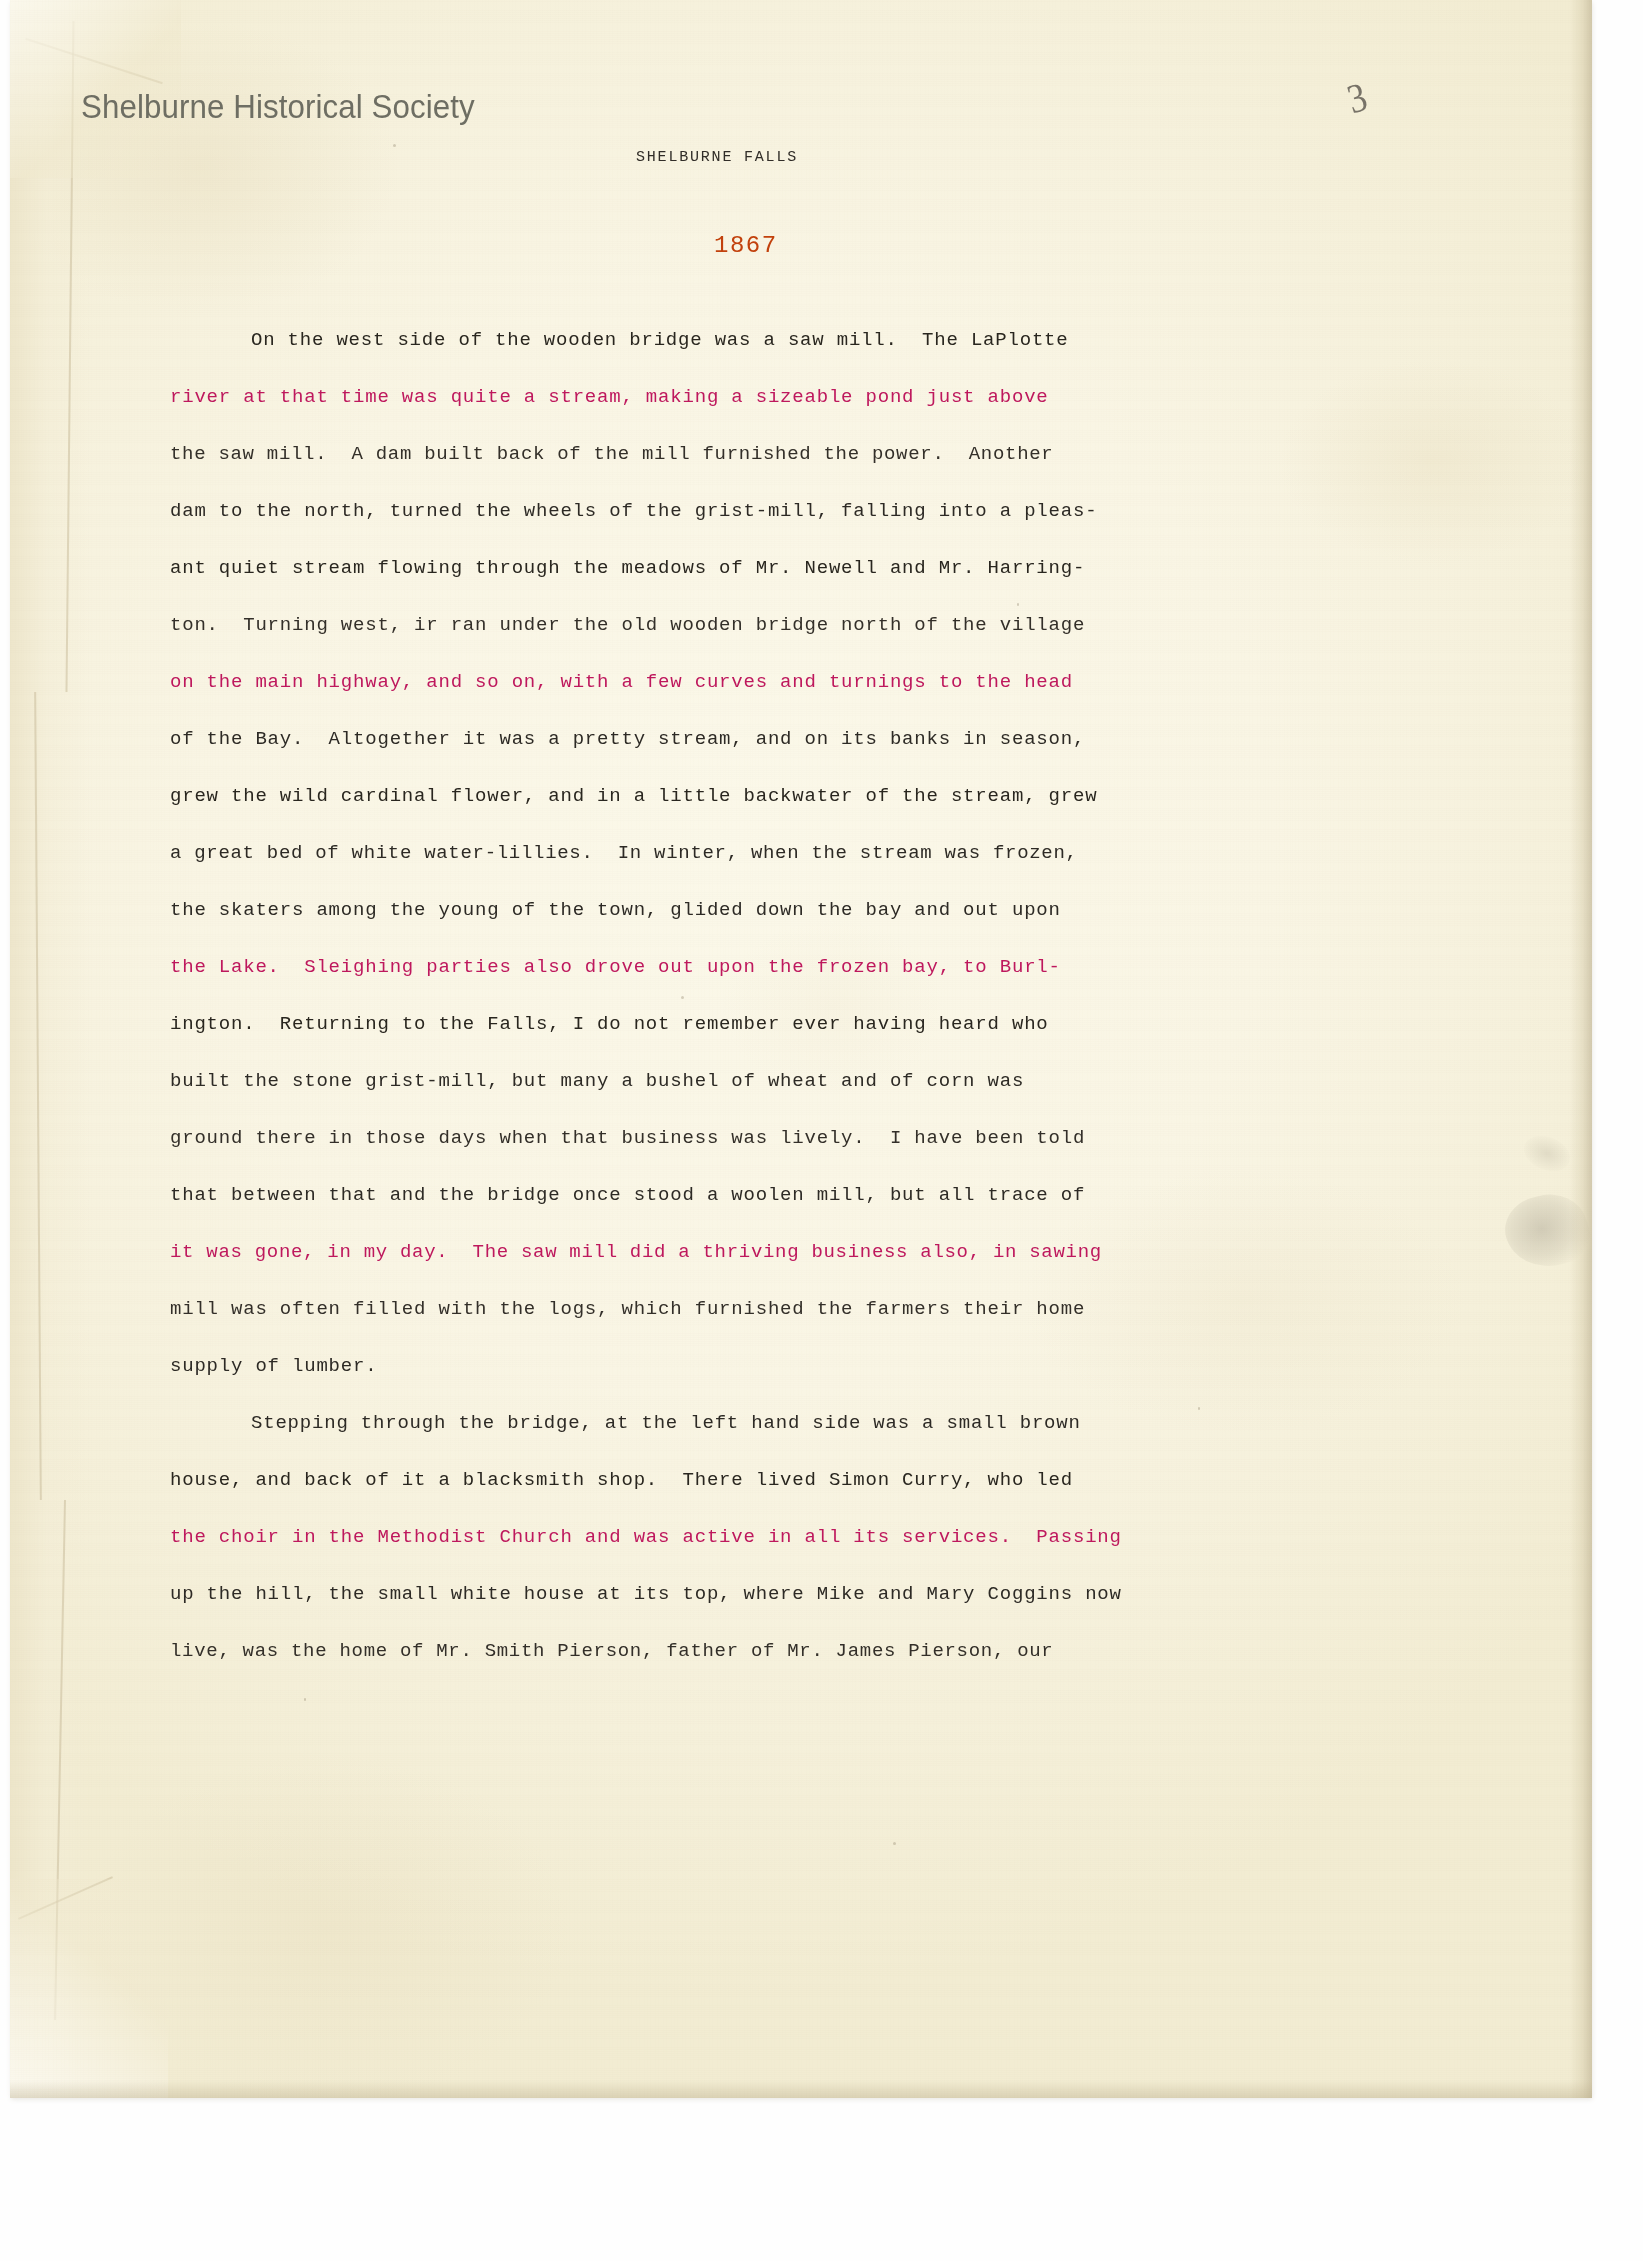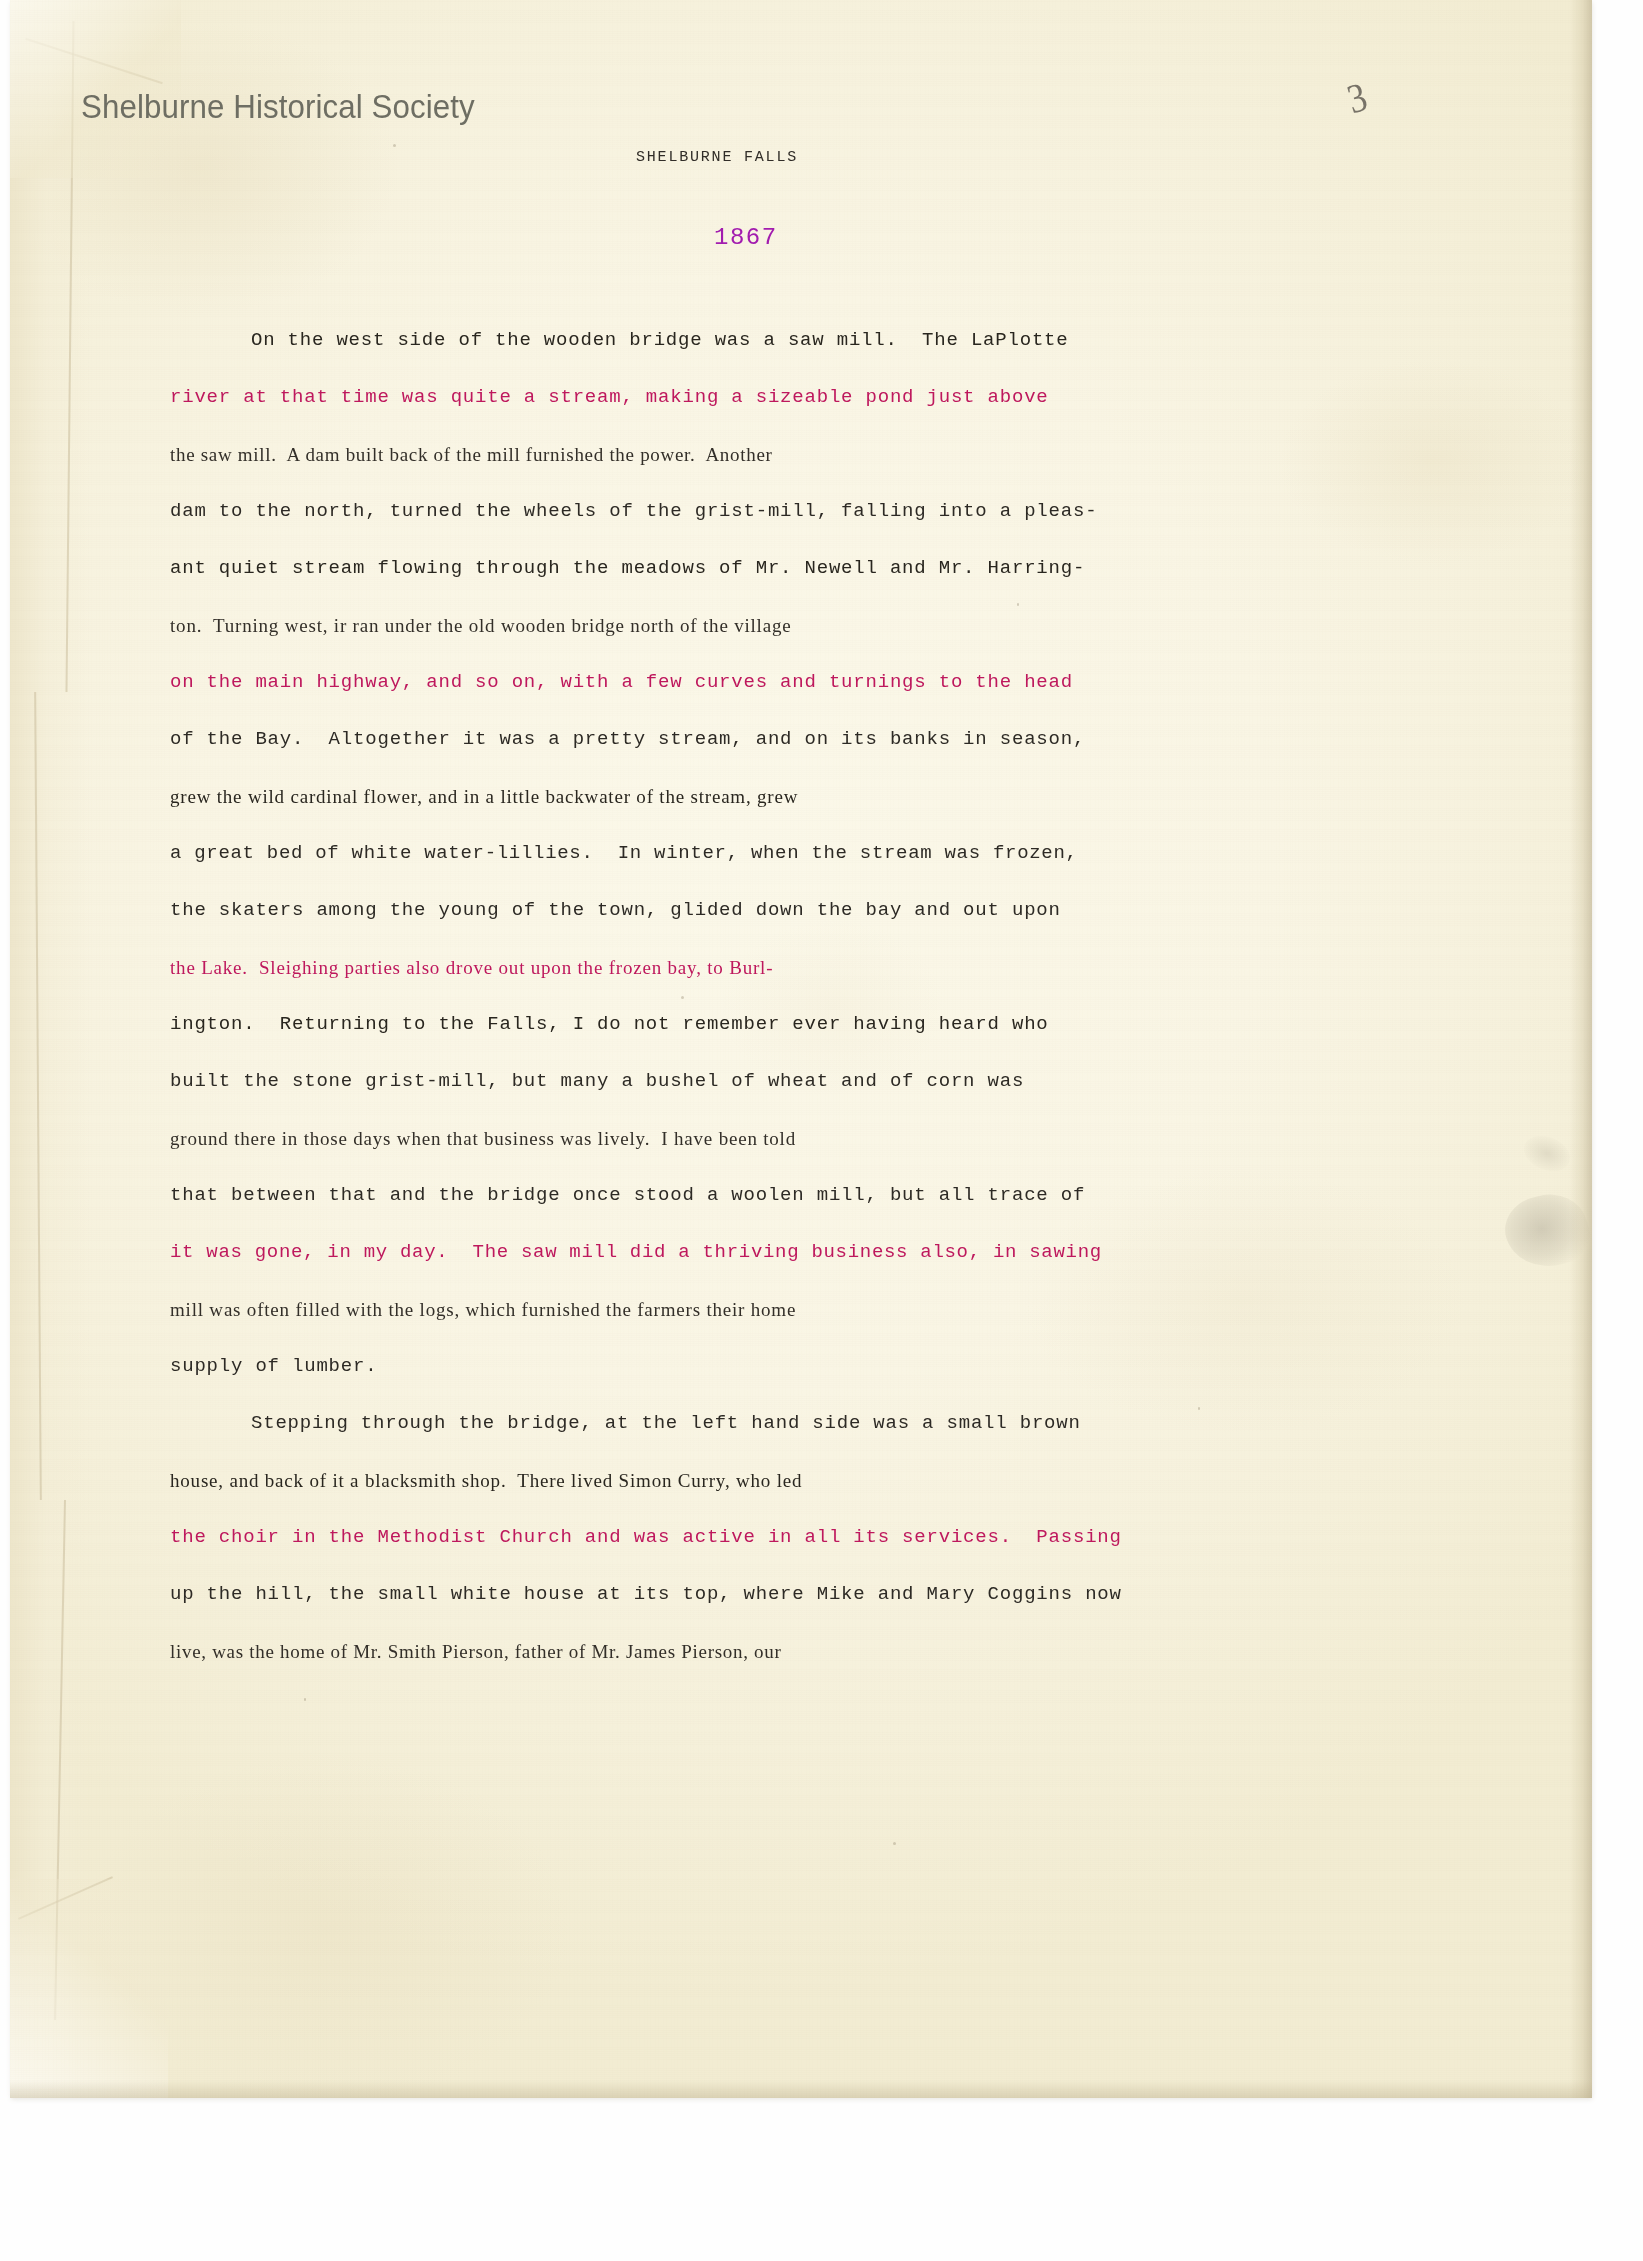--- a/index.html
+++ b/index.html
@@ -175,24 +175,24 @@
     top: 149px;
     font-size: 15px;
     letter-spacing: 1.8px;
     color: #312d28;
     white-space: nowrap;
   }
 
   .doc-year {
     position: absolute;
     left: 714px;
-    top: 224px;
+    top: 232px;
     font-size: 24px;
     letter-spacing: 1.5px;
-    color: #a21caf;
+    color: #c2410c;
     white-space: nowrap;
   }
 
   .body-block {
     position: absolute;
     left: 170px;
     top: 312px;
     width: 1246px;
   }
 
@@ -200,21 +200,21 @@
     position: relative;
     height: 57px;
     line-height: 57px;
     font-size: 19px;
     letter-spacing: 0.8px;
     color: #2d2a25;
     white-space: pre;
   }
 
   
-  .tline:nth-child(3n)   { color: #332f29; font-family: Liberation Serif, serif; }
+  .tline:nth-child(3n)   { color: #332f29; }
   .tline:nth-child(4n+1) { color: #29261f; letter-spacing: 0.8px; }
   .tline:nth-child(5n+2) { color: #be185d; }
   .tline:nth-child(7n+3) { letter-spacing: 0.7px; }
 
   .tline.indent { text-indent: 81px; }
 
   
   .grain {
     position: absolute;
     inset: 0;

